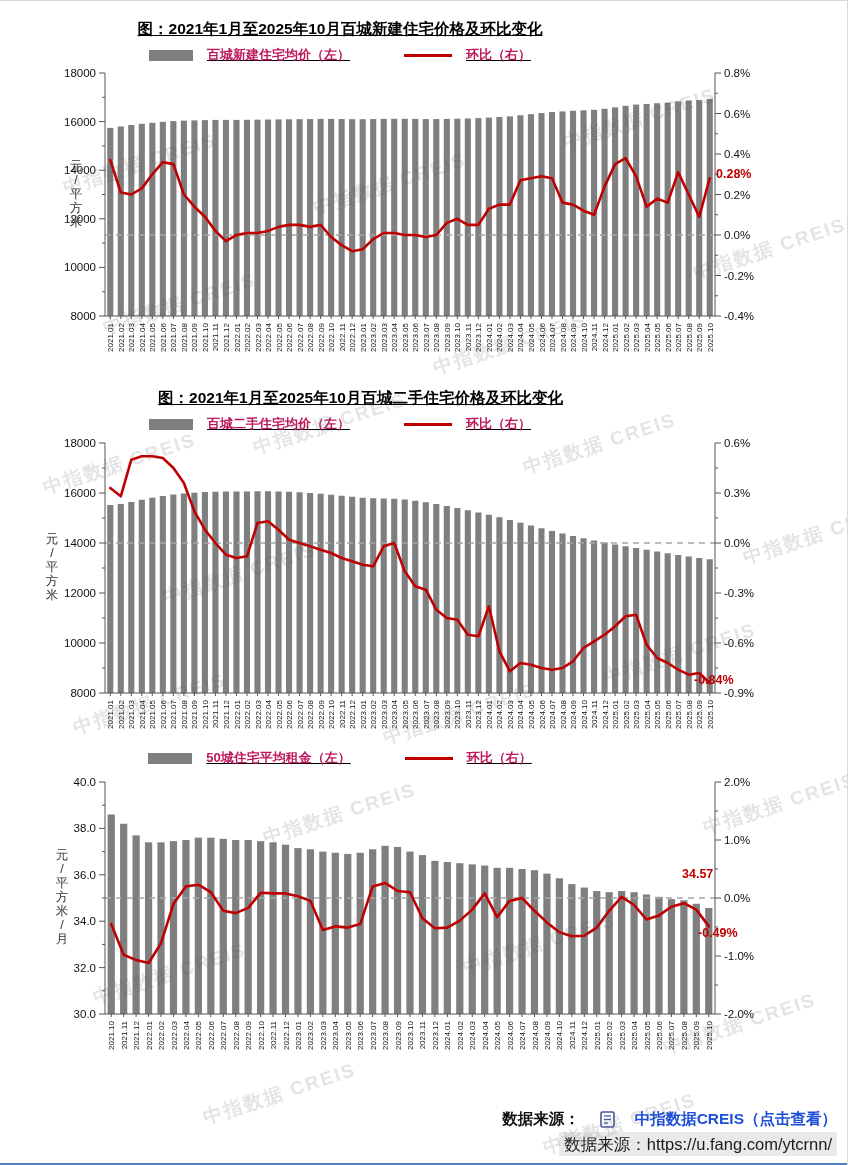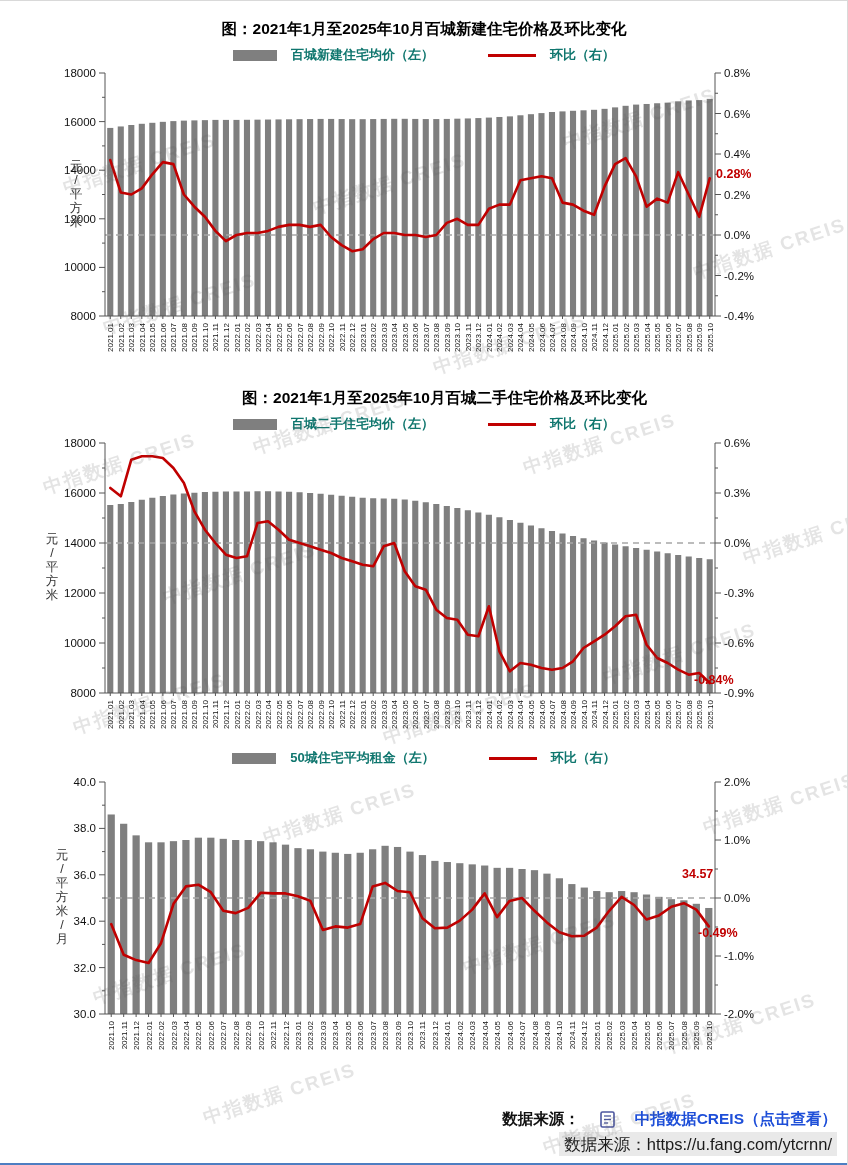--- a/index.html
+++ b/index.html
@@ -3,32 +3,32 @@
 <meta charset="utf-8">
 <style>
   html,body{margin:0;padding:0;background:#fff;}
   .page{
     position:relative;width:848px;height:1165px;margin:0 auto;
     background:#fff;overflow:hidden;
     border-top:1px solid #d9d9d9;border-right:1px solid #d9d9d9;
     font-family:"Liberation Sans","DejaVu Sans",sans-serif;
     box-sizing:border-box;
   }
-  .chart-section{position:relative;width:848px;}
+  .chart-section{position:relative;width:680px;text-decoration:underline;}
   #section1{height:375px;}
   #section2{height:370px;}
   #section3{height:360px;}
   .chart-title{
     text-align:center;font-size:15.5px;font-weight:bold;color:#000;
     padding-top:14px;height:28px;line-height:28px;
   }
   #section2 .chart-title,#section3 .chart-title{padding-top:8px;margin-left:41px;}
   .legend{
     display:flex;justify-content:center;align-items:center;gap:14px;
-    height:24px;font-size:13px;font-weight:600;color:#0f766e;
+    height:24px;font-size:13px;font-weight:600;color:#be185d;
   }
   .legend .gap{width:26px;}
   .sw-bar{display:inline-block;width:44px;height:11px;background:#7f7f7f;}
   .sw-line{display:inline-block;width:48px;height:3px;background:#c00000;}
   svg{display:block;}
   svg text{font-family:"Liberation Sans","DejaVu Sans",sans-serif;}
   .watermarks{position:absolute;left:0;top:0;width:848px;height:1165px;pointer-events:none;z-index:5;}
   .wm{
     position:absolute;font-size:19px;letter-spacing:2px;color:rgba(90,90,90,0.16);
     transform:rotate(-18deg);white-space:nowrap;font-weight:600;

